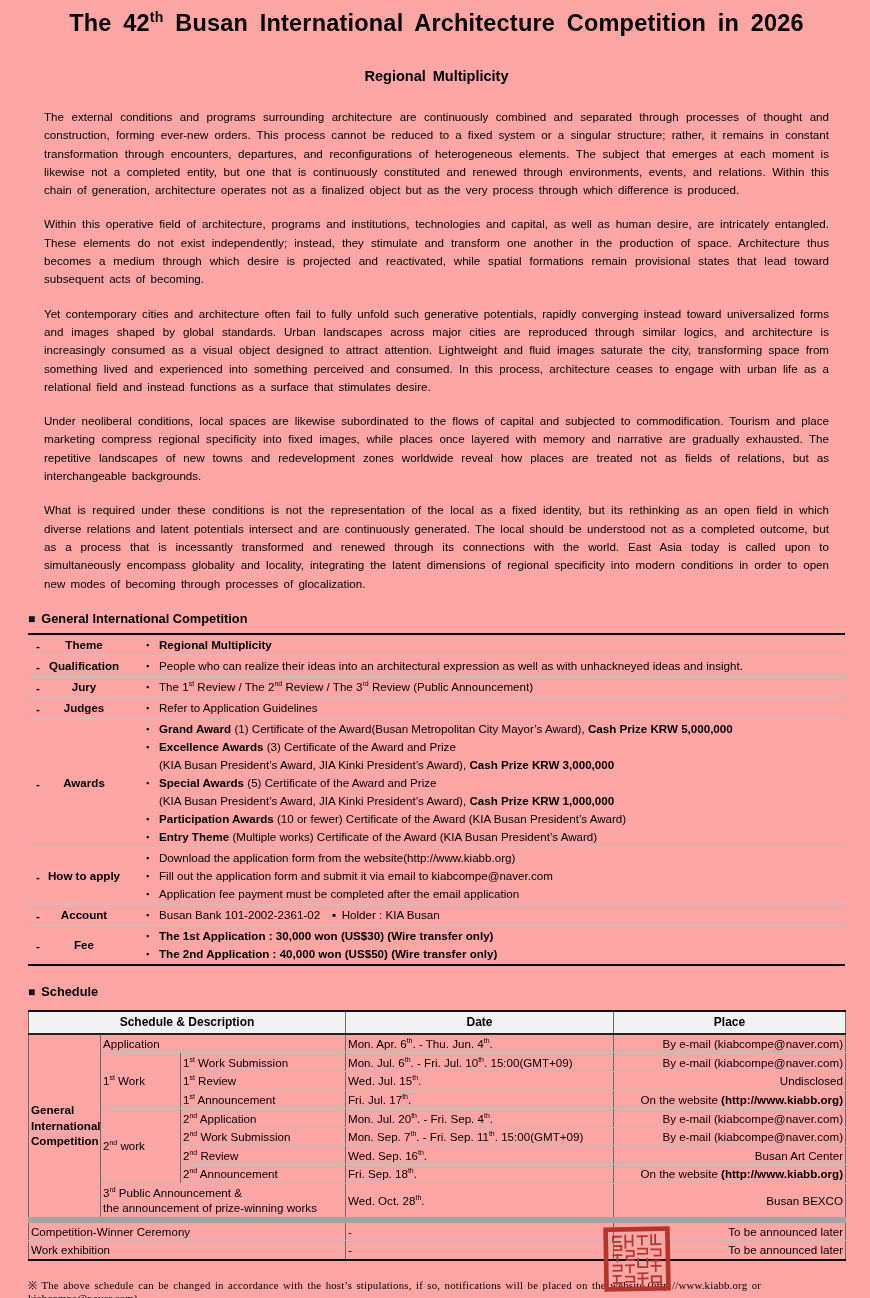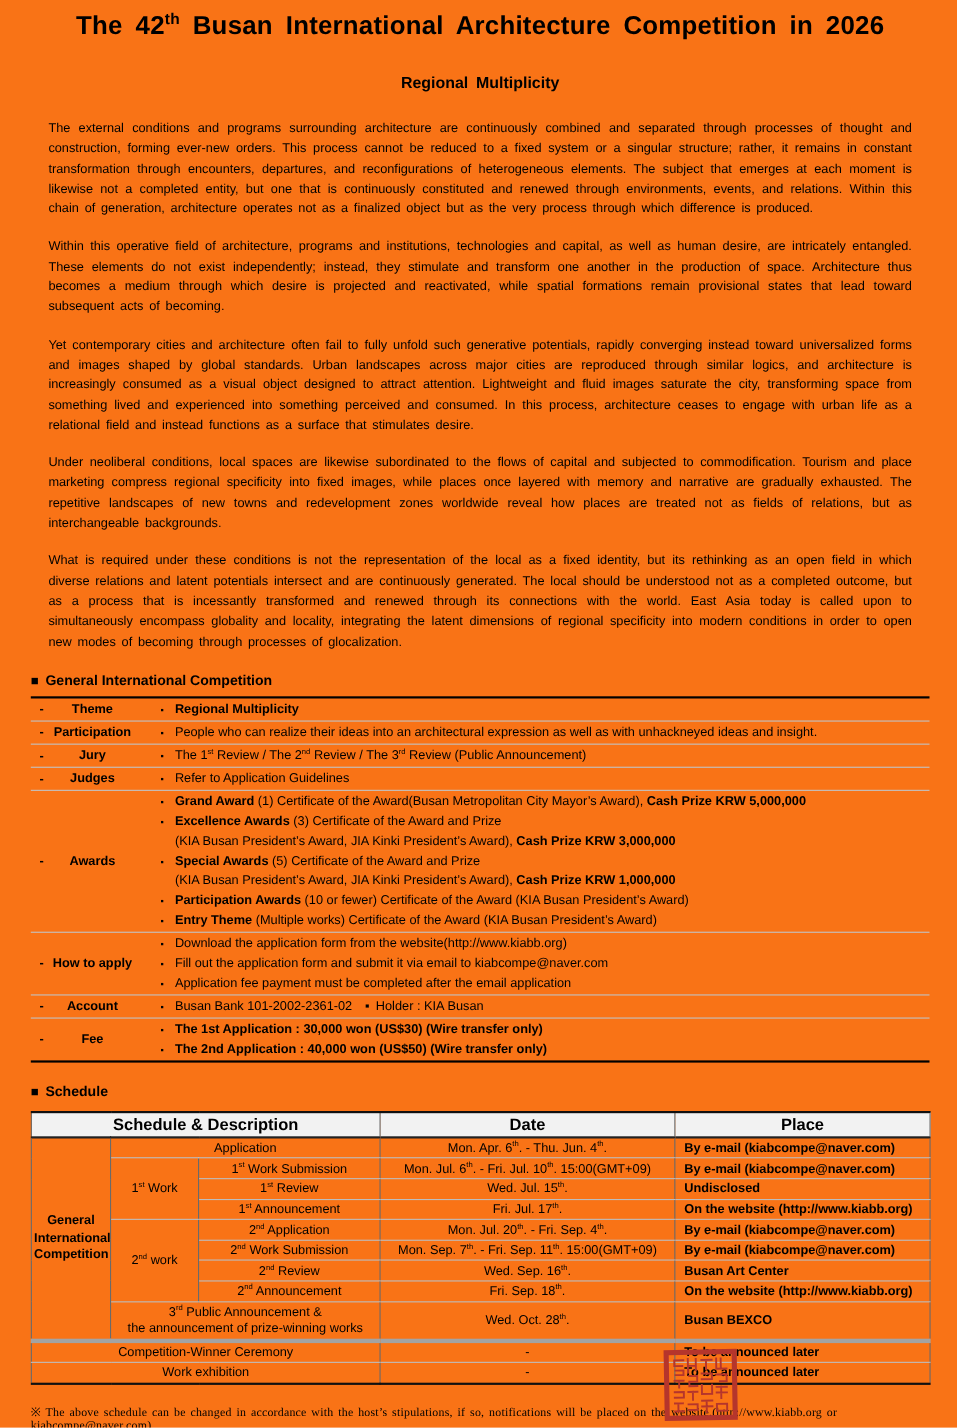--- a/index.html
+++ b/index.html
@@ -1,18 +1,18 @@
 <!DOCTYPE html>
 <html><head>
 <meta charset="utf-8">
 <style>
   html,body{margin:0;padding:0;background:#fff;}
   body{font-family:"Liberation Sans","DejaVu Sans",sans-serif;color:#000;}
   .page{width:870px;height:1298px;position:relative;box-sizing:border-box;
-        padding:6px 25px 0 28px;background:#f97316;overflow:hidden;}
+        padding:6px 25px 0 28px;background:#fca5a5;overflow:hidden;}
   sup{font-size:0.60em;line-height:0;vertical-align:super;}
 
   .doc-title{font-size:23.5px;font-weight:bold;text-align:center;margin:4px 0 0;
              word-spacing:5px;letter-spacing:0.2px;}
   .doc-subtitle{font-size:14.5px;font-weight:bold;text-align:center;margin:31px 0 0;
                 word-spacing:3px;}
 
   .intro{margin-top:24px;}
   .intro p{margin:16px;font-size:11.6px;line-height:18.3px;text-align:justify;
            word-spacing:2px;}
@@ -28,29 +28,29 @@
   .ctab tbody tr + tr td{border-top:1px solid #c2c2c2;}
   .ctab .lbl{width:112px;font-weight:bold;text-align:center;position:relative;}
   .ctab .dash{position:absolute;left:8px;top:50%;transform:translateY(-50%);font-weight:bold;}
   .ctab .cnt{padding:1px 0 1px 6px;}
   .item{display:flex;line-height:18px;align-items:flex-start;}
   .blt{flex:none;width:13px;font-size:8.5px;line-height:18px;}
   .itx{flex:1;padding-right:4px;}
 
   .stab{width:817px;margin-top:9px;font-size:11.6px;
         border:1.5px solid #222;border-top:2px solid #111;border-bottom:2.5px solid #111;}
-  .stab th{background:#f2f2f2;font-weight:bold;height:21px;font-size:15px;
+  .stab th{background:#f2f2f2;font-weight:bold;height:21px;font-size:12px;
            border:1px solid #6a6a6a;border-bottom:2px solid #222;padding:0;}
   .stab td{border-style:solid;border-width:1px;border-color:#bdbdbd #6a6a6a;
-           height:17.6px;text-align:center;padding:0 2px;overflow:hidden;}
-  .stab td.place{text-align:left;padding-left:8px;font-weight:bold;}
+           height:17.6px;padding:0 2px;overflow:hidden;}
+  .stab td.place{text-align:right;padding-left:8px;}
   .stab td.group{font-weight:bold;line-height:15.5px;}
   .stab td.tall{height:33px;line-height:15.3px;}
   .stab td .line{display:block;}
-  .stab tr.sep td{border-top:4px solid #a3a3a3;}
+  .stab tr.sep td{border-top:6px solid #a3a3a3;}
 
   .footnote{margin-top:16px;font-family:"Liberation Serif","DejaVu Serif",serif;
             font-size:10.8px;word-spacing:1.5px;letter-spacing:0.2px;}
 
   .footer{margin-top:20px;text-align:center;font-weight:bold;font-size:17.5px;
           line-height:32px;word-spacing:4px;}
   .footer .fl{display:block;}
 
   .seal{position:absolute;left:603px;top:1226px;width:68px;height:66px;color:#b5352c;}
   .seal svg{width:100%;height:100%;display:block;transform:rotate(-1deg);}
@@ -81,21 +81,21 @@
       <tr>
         <td class="lbl"><span class="dash">-</span><span>Theme</span></td>
         <td class="cnt">
           <div class="item">
               <span class="blt">▪</span>
               <span class="itx"><b>Regional Multiplicity</b></span>
             </div>
         </td>
       </tr>
       <tr>
-        <td class="lbl"><span class="dash">-</span><span>Participation</span></td>
+        <td class="lbl"><span class="dash">-</span><span>Qualification</span></td>
         <td class="cnt">
           <div class="item">
               <span class="blt">▪</span>
               <span class="itx">People who can realize their ideas into an architectural expression as well as with unhackneyed ideas and insight.</span>
             </div>
         </td>
       </tr>
       <tr>
         <td class="lbl"><span class="dash">-</span><span>Jury</span></td>
         <td class="cnt">

